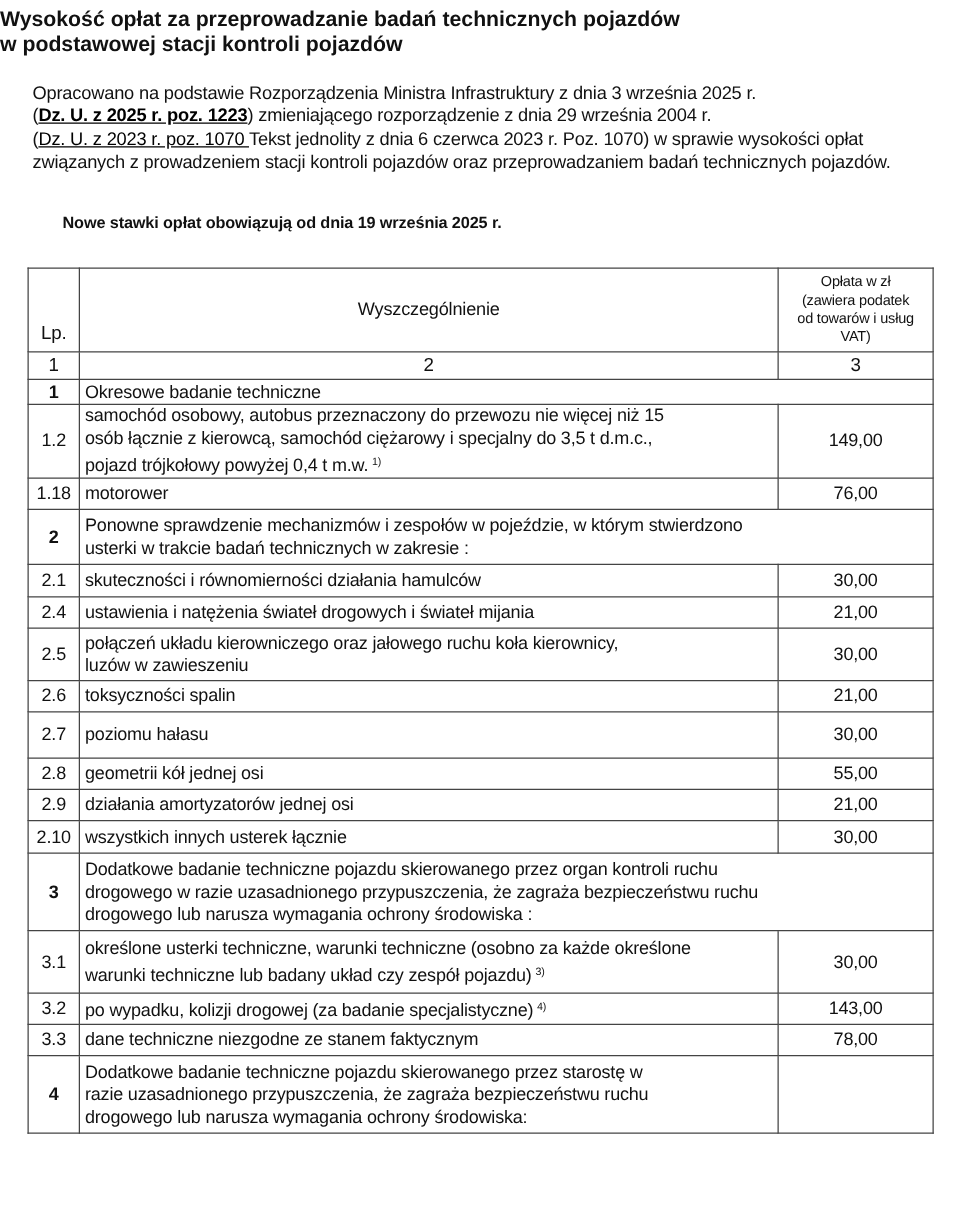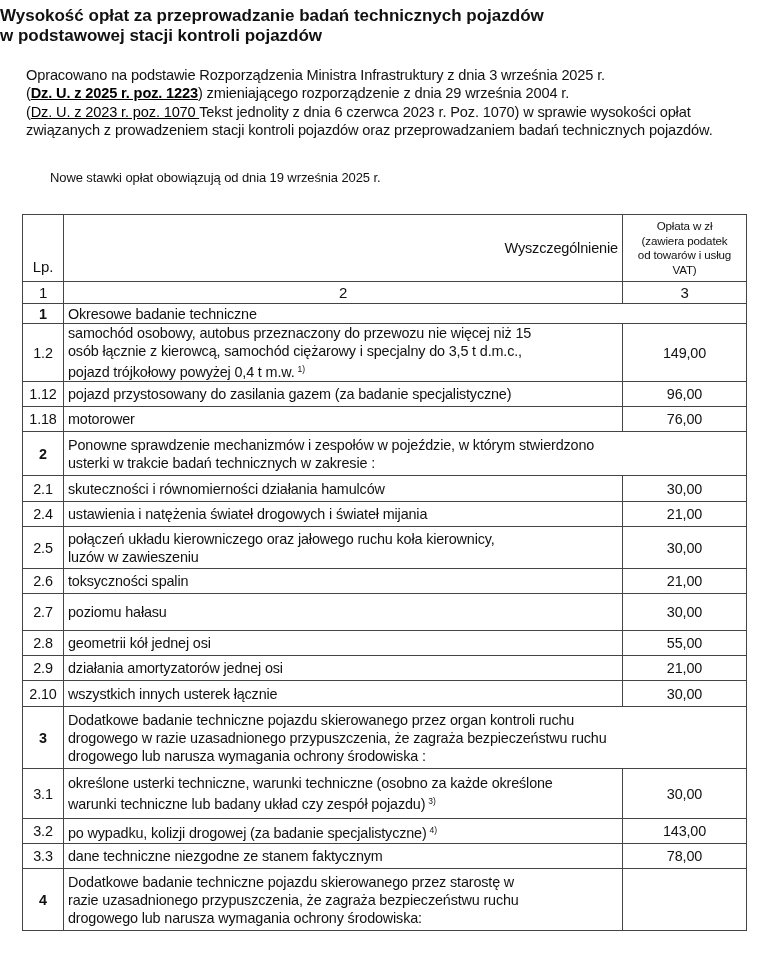--- a/index.html
+++ b/index.html
@@ -37,21 +37,21 @@
     .intro a {
       color: #000000;
       text-decoration: underline;
     }
     .intro a.bold { font-weight: bold; }
     .notice {
       position: absolute;
       left: 30px;
       top: 170px;
       font-size: 13px;
-      font-weight: normal;
+      font-weight: bold;
       letter-spacing: -0.1px;
       padding-left: 20px;
     }
     table.fees {
       position: absolute;
       left: 22px;
       top: 214px;
       width: 724px;
       border-collapse: collapse;
       table-layout: fixed;
@@ -64,21 +64,21 @@
       vertical-align: middle;
       font-weight: normal;
     }
     col.c-lp { width: 41px; }
     col.c-desc { width: 559px; }
     col.c-fee { width: 124px; }
     .lp { text-align: center; }
     .fee { text-align: center; }
     .desc { text-align: left; line-height: 18px; }
     .hdr-lp { text-align: center; vertical-align: bottom !important; padding-bottom: 6px !important; font-size: 15px; }
-    .hdr-desc { text-align: right; font-size: 14.5px; }
+    .hdr-desc { text-align: center; font-size: 14.5px; }
     .hdr-fee { text-align: center; font-size: 11.6px; line-height: 14.5px; }
     .numrow td { text-align: center; font-size: 15px; }
     .section td { font-weight: bold; }
     .section .lp { font-weight: bold; }
     sup { font-size: 8.5px; vertical-align: 5px; margin-left: 3px; }
   </style>
 </head>
 <body>
 
 <div class="title">
@@ -124,25 +124,20 @@
   <tr style="height:55px">
     <td class="lp">1.2</td>
     <td class="desc">
       <div>samochód osobowy, autobus przeznaczony do przewozu nie więcej niż 15</div>
       <div>osób łącznie z kierowcą, samochód ciężarowy i specjalny do 3,5 t d.m.c.,</div>
       <div><span>pojazd trójkołowy powyżej 0,4 t  m.w.</span><sup>1)</sup></div>
     </td>
     <td class="fee">149,00</td>
   </tr>
   <tr style="height:25px">
-    <td class="lp">1.12</td>
-    <td class="desc">pojazd przystosowany do zasilania gazem (za badanie specjalistyczne)</td>
-    <td class="fee">96,00</td>
-  </tr>
-  <tr style="height:25px">
     <td class="lp">1.18</td>
     <td class="desc">motorower</td>
     <td class="fee">76,00</td>
   </tr>
 
   <tr class="section" style="height:44px">
     <td class="lp">2</td>
     <td class="desc" colspan="2">
       <div>Ponowne sprawdzenie mechanizmów i zespołów w pojeździe, w którym stwierdzono</div>
       <div>usterki w trakcie badań technicznych w zakresie :</div>

